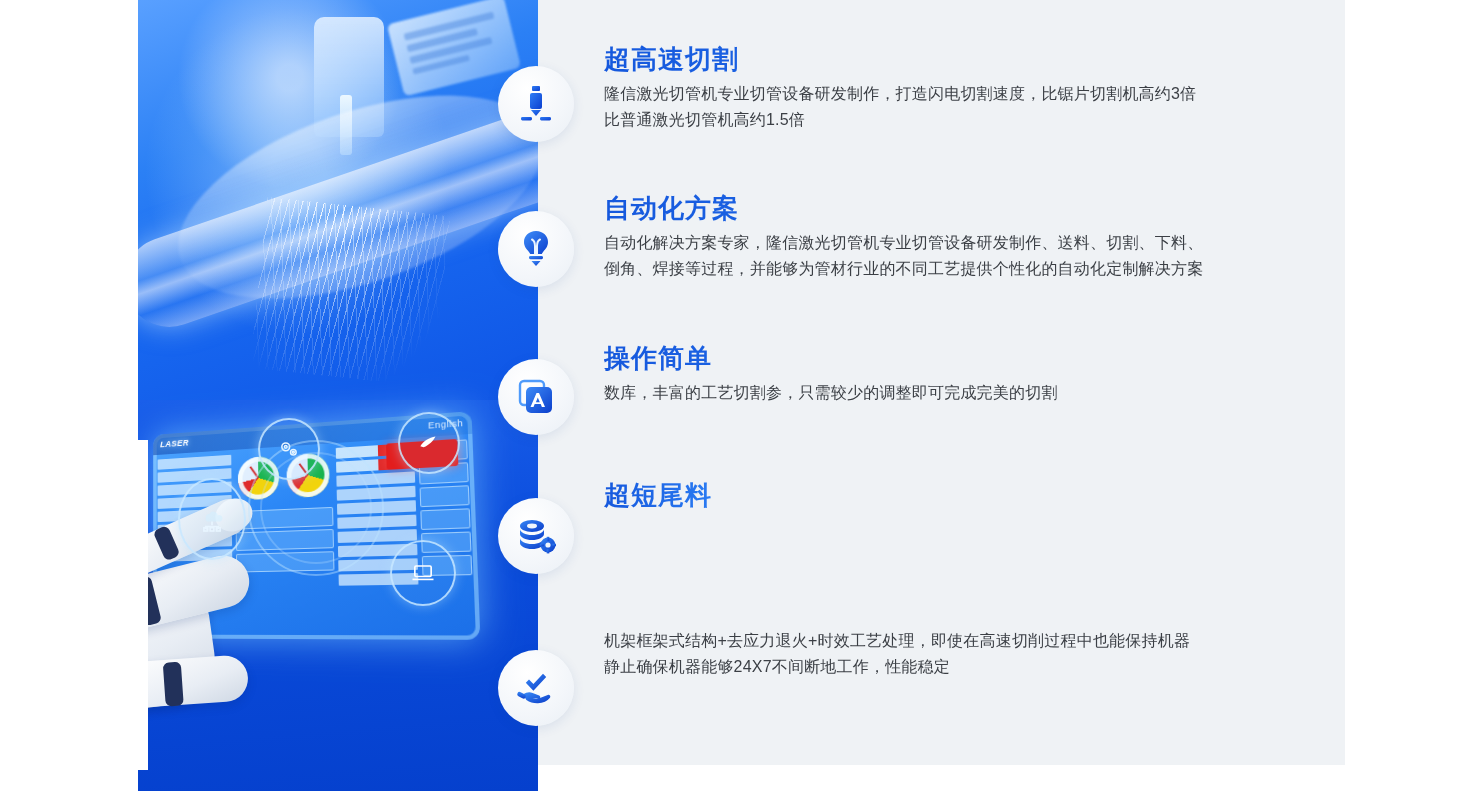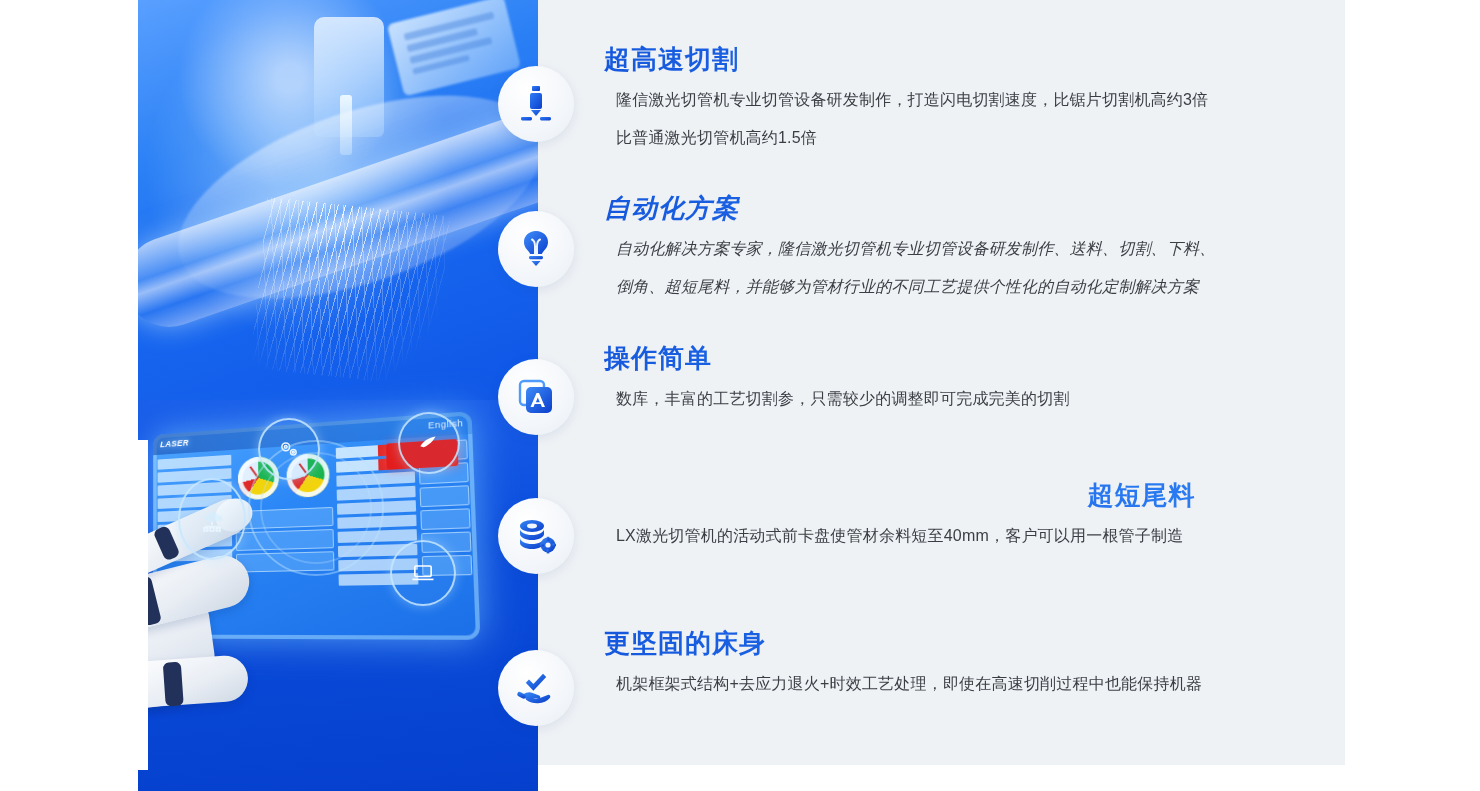--- a/index.html
+++ b/index.html
@@ -156,21 +156,21 @@
   .icon-wrap svg{display:block;}
   .feat-text{margin-left:66px;}
   .feat-title{
     font-size:26px;font-weight:bold;letter-spacing:1px;margin:0 0 6px 0;
     background:linear-gradient(90deg,#1558dd 0%,#2a7bf2 100%);
     -webkit-background-clip:text;background-clip:text;color:transparent;
     -webkit-text-fill-color:transparent;
     line-height:1.2;
   }
   .feat-desc{
-    font-size:16px;color:#3b3f45;line-height:1.62;margin:12px;max-width:712px;
+    font-size:16px;color:#3b3f45;line-height:1.62;margin:0;max-width:712px;
     letter-spacing:.2px;
   }
 </style>
 </head>
 <body>
 
 <div class="stage">
 
   <div class="photo-panel">
 
@@ -312,41 +312,41 @@
           </svg>
         </span>
       </div>
       <div class="feat-text">
         <h2 class="feat-title">超高速切割</h2>
         <p class="feat-desc">隆信激光切管机专业切管设备研发制作，打造闪电切割速度，比锯片切割机高约3倍</p>
         <p class="feat-desc">比普通激光切管机高约1.5倍</p>
       </div>
     </div>
 
-    <div class="feature" style="top:193px;font-style:italic;">
+    <div class="feature" style="top:193px;">
       <div class="icon-wrap" style="top:18px">
         <span>
           <svg width="36" height="40" viewBox="0 0 36 40">
             <defs>
                 <linearGradient id="g2" x1="0" y1="0" x2="1" y2="1">
               <stop offset="0" stop-color="#3f8ef8"></stop>
                   <stop offset="1" stop-color="#0c3fce"></stop>
                 </linearGradient>
               </defs>
             <path d="M18 2c-7.2 0-12 5-12 11 0 4.6 2.8 7.3 4.6 9.4.9 1 1.4 1.9 1.6 2.6h11.6c.2-.7.7-1.6 1.6-2.6C27.2 20.3 30 17.6 30 13 30 7 25.2 2 18 2z" fill="url(#g2)"></path>
             <path d="M14 10.5c2.2 1.2 3 3.4 3 6.5v8M22 10.5c-2.2 1.2-3 3.4-3 6.5v8" stroke="#eaf3ff" stroke-width="2" fill="none" stroke-linecap="round"></path>
             <rect x="11" y="27" width="14" height="3.2" rx="1.4" fill="url(#g2)"></rect>
             <path d="M13.5 32h9l-4.5 5z" fill="url(#g2)"></path>
           </svg>
         </span>
       </div>
       <div class="feat-text">
         <h2 class="feat-title">自动化方案</h2>
         <p class="feat-desc">自动化解决方案专家，隆信激光切管机专业切管设备研发制作、送料、切割、下料、</p>
-        <p class="feat-desc">倒角、超短尾料，并能够为管材行业的不同工艺提供个性化的自动化定制解决方案</p>
+        <p class="feat-desc">倒角、焊接等过程，并能够为管材行业的不同工艺提供个性化的自动化定制解决方案</p>
       </div>
     </div>
 
     <div class="feature" style="top:343px;">
       <div class="icon-wrap" style="top:16px">
         <span>
           <svg width="38" height="38" viewBox="0 0 38 38">
             <defs>
                 <linearGradient id="g3" x1="0" y1="0" x2="1" y2="1">
               <stop offset="0" stop-color="#3d8bf7"></stop>
@@ -358,21 +358,21 @@
             <path d="M22 15l6 14h-3.1l-1.2-3h-6l-1.2 3H13.5l6-14h2.5zm-1.2 4.6l-1.9 4.6h3.9l-2-4.6z" fill="#ffffff"></path>
           </svg>
         </span>
       </div>
       <div class="feat-text">
         <h2 class="feat-title">操作简单</h2>
         <p class="feat-desc">数库，丰富的工艺切割参，只需较少的调整即可完成完美的切割</p>
       </div>
     </div>
 
-    <div class="feature" style="top:480px;text-align:right;">
+    <div class="feature" style="top:480px;">
       <div class="icon-wrap" style="top:18px">
         <span>
           <svg width="40" height="38" viewBox="0 0 40 38">
             <defs>
                 <linearGradient id="g4" x1="0" y1="0" x2="1" y2="1">
               <stop offset="0" stop-color="#3787f6"></stop>
                   <stop offset="1" stop-color="#0a3bc8"></stop>
                 </linearGradient>
               </defs>
             <ellipse cx="16" cy="9" rx="12" ry="6" fill="url(#g4)"></ellipse>
@@ -387,40 +387,39 @@
                   <rect x="5.7" y="11.4" width="2.6" height="4"></rect>
                 <rect x="-1.2" y="5.7" width="4" height="2.6"></rect>
                   <rect x="11.4" y="5.7" width="4" height="2.6"></rect>
               </g>
             </g>
           </svg>
         </span>
       </div>
       <div class="feat-text">
         <h2 class="feat-title">超短尾料</h2>
-        <p class="feat-desc">LX激光切管机的活动式前卡盘使管材余料短至40mm，客户可以用一根管子制造</p>
       </div>
     </div>
 
     <div class="feature" style="top:628px;">
       <div class="icon-wrap" style="top:22px">
         <span>
           <svg width="40" height="36" viewBox="0 0 40 36">
             <defs>
                 <linearGradient id="g5" x1="0" y1="0" x2="1" y2="1">
               <stop offset="0" stop-color="#3a8cf8"></stop>
                   <stop offset="1" stop-color="#0a3bc8"></stop>
                 </linearGradient>
               </defs>
             <path d="M13 9.5l4.4 4.6L27 3.8l3.2 3.3-12.8 13.6-7.6-7.9z" fill="url(#g5)"></path>
             <path d="M7 24.5c3.6-2.5 6.6-2.8 9.6-1.6l6.6 2.5c1.6.6 1.3 2.8-.4 2.8h-6.4c2.9.7 6 .6 8.9-.6l6.4-2.6c1.7-.7 3.4 1.3 2.3 2.7-2.6 3.2-7 5.4-12 5.6-4.3.2-8.2-1.1-11.6-3.3L7 24.5z" fill="url(#g5)"></path>
             <rect x="1" y="23" width="9" height="4.6" rx="2.3" transform="rotate(28 5.5 25.3)" fill="url(#g5)"></rect>
           </svg>
         </span>
       </div>
       <div class="feat-text">
-        <h2 class="feat-title">更坚固的床身</h2>
         <p class="feat-desc">机架框架式结构+去应力退火+时效工艺处理，即使在高速切削过程中也能保持机器</p>
+        <p class="feat-desc">静止确保机器能够24X7不间断地工作，性能稳定</p>
       </div>
     </div>
 
   </div>
 </div>
 
 </body></html>

